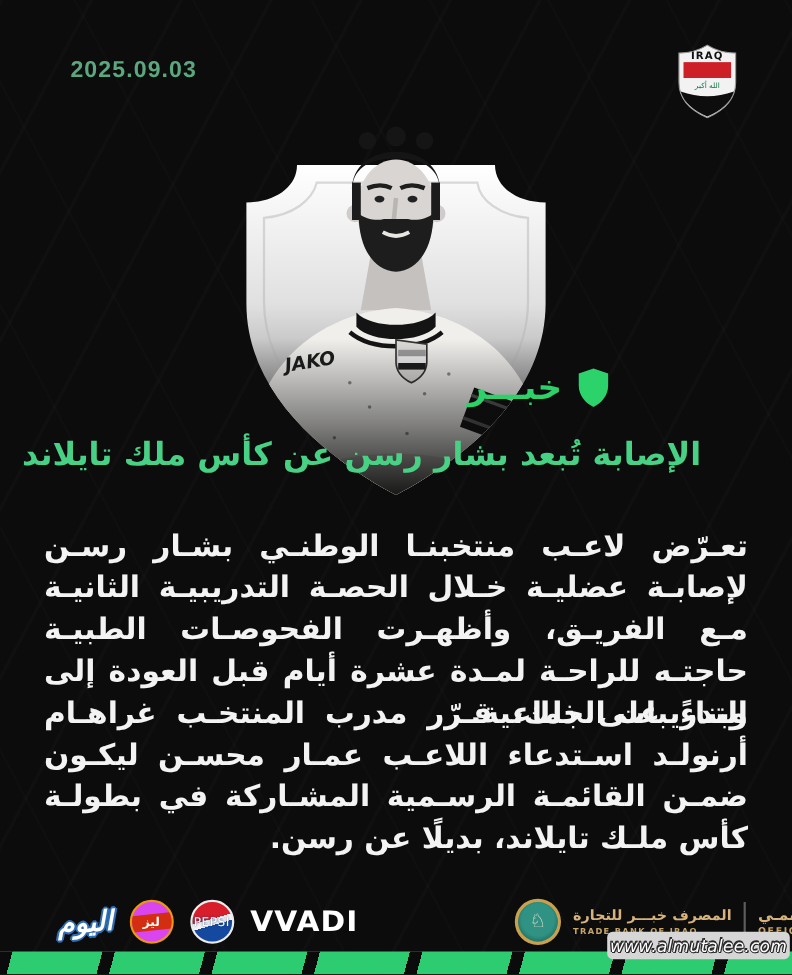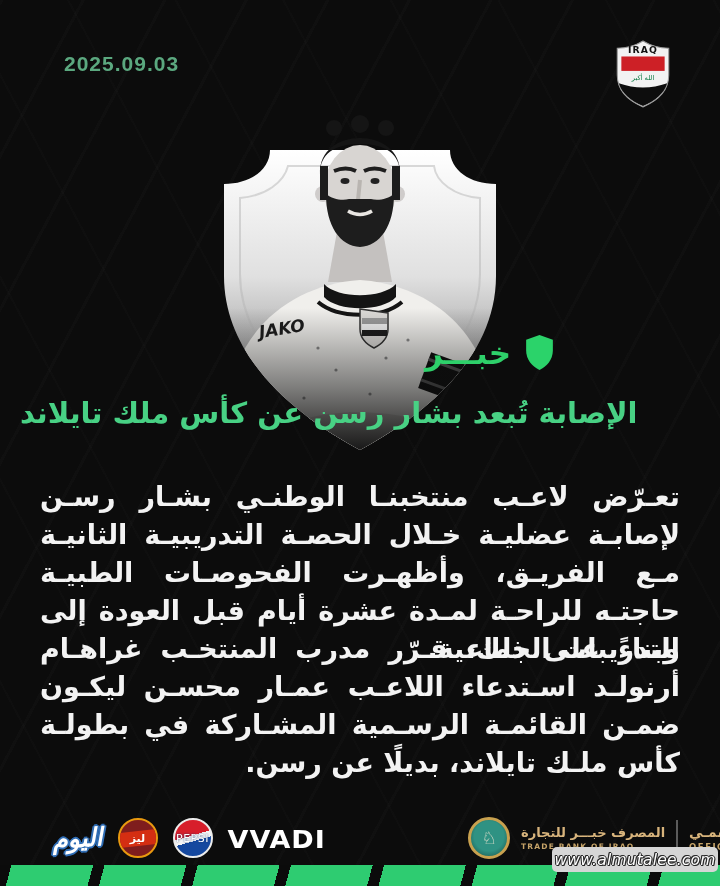--- a/index.html
+++ b/index.html
@@ -52,21 +52,21 @@
     display:flex;align-items:center;gap:15px;
   }
   .alyoum{
     font-size:25px;font-weight:800;font-style:italic;color:#ffffff;
     transform:rotate(-4deg);direction:rtl;
     text-shadow:-2px 0 0 #2f6db5,2px 0 0 #2f6db5,0 -2px 0 #2f6db5,0 2px 0 #2f6db5,
                 -1px -1px 0 #2f6db5,1px 1px 0 #2f6db5,1px -1px 0 #2f6db5,-1px 1px 0 #2f6db5;
   }
   .lays{
     position:relative;width:36px;height:36px;border-radius:50%;
-    background:#7f1d1d;border:2px solid #e8990f;overflow:hidden;
+    background:#d946ef;border:2px solid #e8990f;overflow:hidden;
     display:flex;align-items:center;justify-content:center;
   }
   .lays .ribbon{
     position:absolute;left:-3px;right:-3px;top:11px;height:15px;
     background:#d42e12;border-radius:3px;transform:skewY(-6deg);
   }
   .lays .lays-label{
     position:relative;font-size:11px;font-weight:bold;color:#fff;direction:rtl;
   }
   .pepsi{

